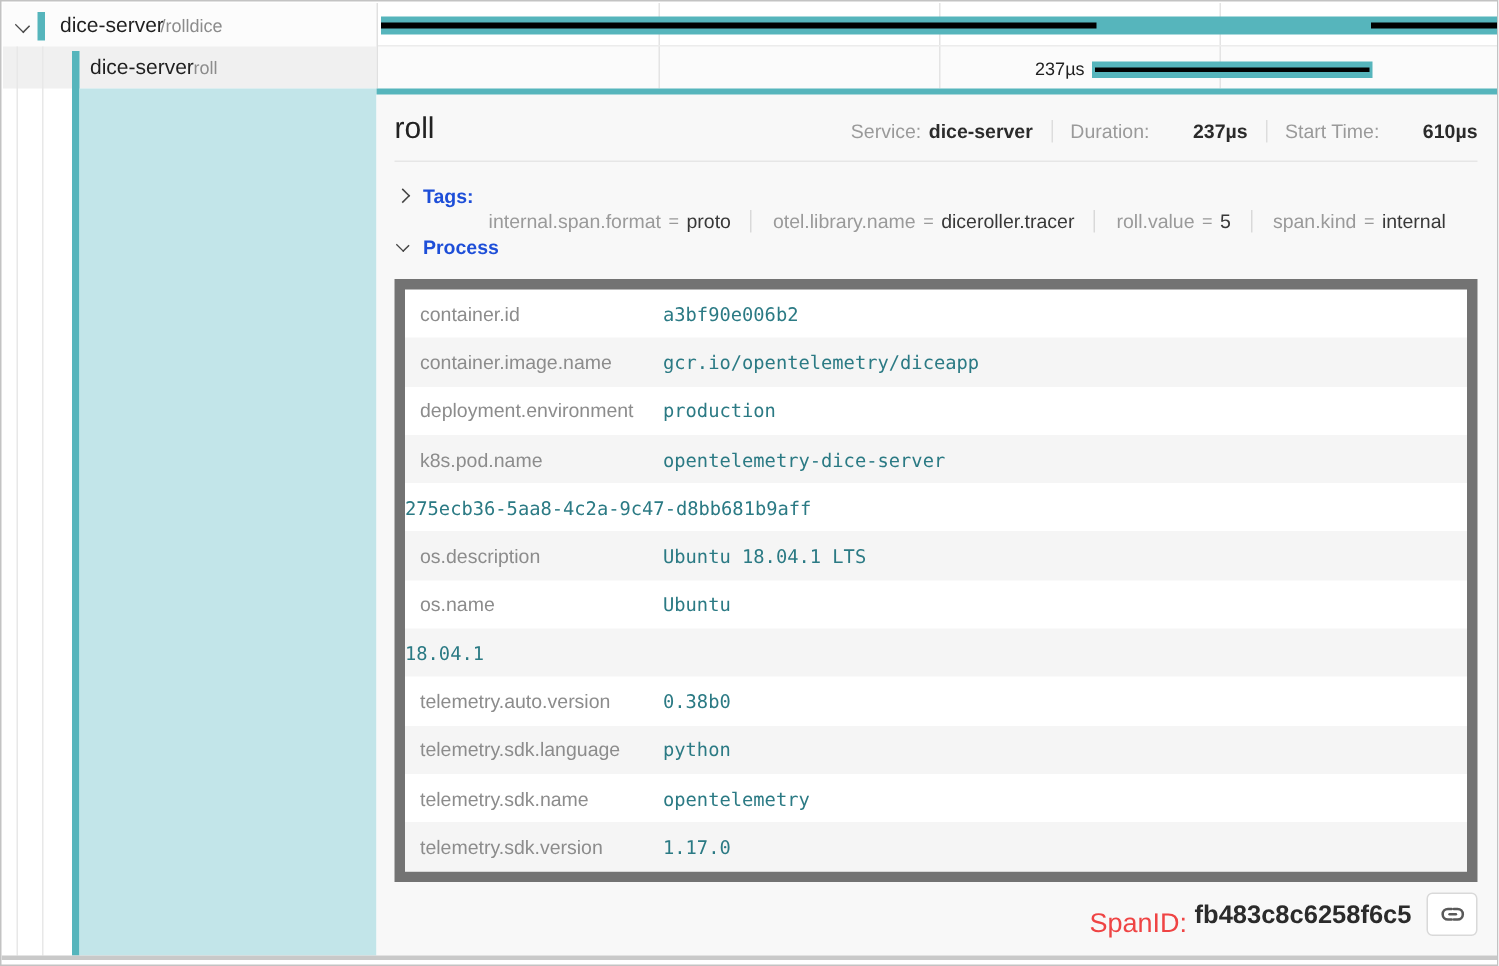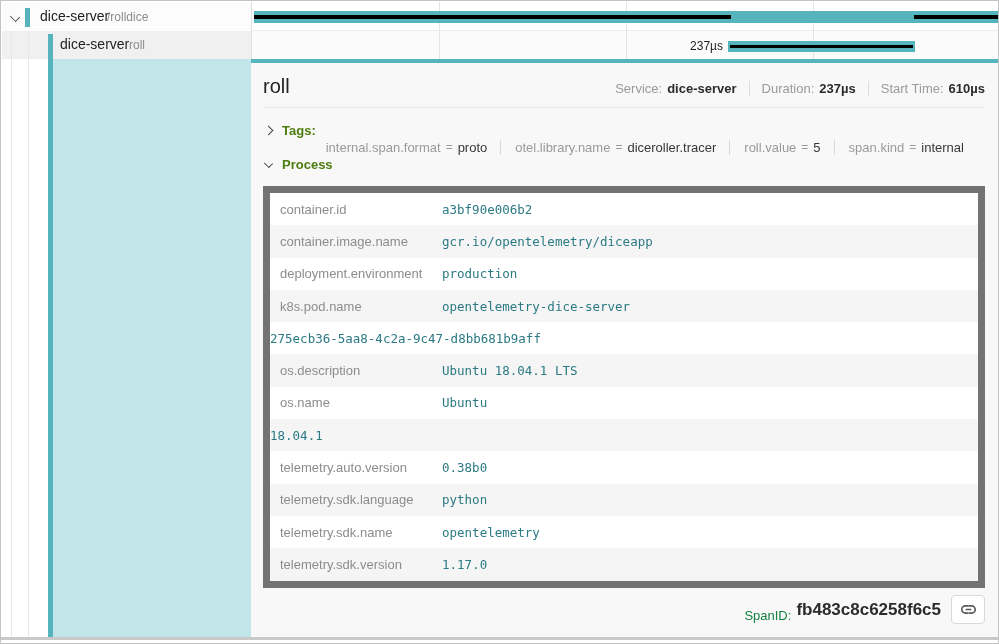--- a/index.html
+++ b/index.html
@@ -48,49 +48,49 @@
   .child-duration { position:absolute; right:276px; top:37px; font-size:12px; color:#1f1f1f; }
 
   
   .detail-card { position:absolute; left:250px; top:58px; width:748px; height:578px;
     background:#f8f8f8; border-top:4px solid #56b5bc; padding:0 14px 0 12px; overflow:hidden; }
 
   .title-row { display:flex; align-items:baseline; margin-top:12px; }
   .span-title { font-size:20px; font-weight:500; color:#222; }
   .meta { margin-left:auto; display:flex; align-items:flex-start; font-size:13px; }
   .meta-item { display:flex; align-items:baseline; }
-  .meta-item + .meta-item { border-left:1px solid #ddd; margin-left:12px; padding-left:12px; }
+  .meta-item + .meta-item { border-left:1px solid #ddd; margin-left:12px; padding-left:12px;gap:24px; }
   .meta-label { color:#9a9a9a; margin-right:5px; }
   .meta-value { color:#2b2b2b; font-weight:700; }
 
   .divider { border-bottom:1px solid #e6e6e6; margin-top:9px; }
 
   .chev { display:inline-block; width:7px; height:7px;
     border-right:1.6px solid #444; border-bottom:1.6px solid #444; flex:none; }
   .chev-right { transform:rotate(-45deg); margin:0 10px 0 2px; }
   .chev-down  { transform:rotate(45deg) scale(1,.85); margin:0 10px 2px 2px; }
 
   .tags-row { display:flex; align-items:center; margin-top:10px; font-size:13px; height:24px; }
-  .section-label { font-weight:700; color:#4d7c0f; margin-right:10px; }
+  .section-label { font-weight:700; color:#1d4ed8; margin-right:10px; }
   .tag-item { display:flex; align-items:center; white-space:nowrap; }
   .tag-item + .tag-item { border-left:1px solid #d9d9d9; margin-left:13px; padding-left:14px; }
   .tag-key { color:#9a9a9a; }
   .tag-eq  { color:#9a9a9a; margin:0 5px; font-size:12px; }
   .tag-val { color:#383838; }
 
   .process-row { display:flex; align-items:center; margin-top:13px; font-size:13px; height:18px; }
 
   .kv-table { margin-top:13px; border:7px solid #737373; background:#fff; }
   .kv-row { display:flex; align-items:center; height:32.3px; font-size:13px; }
   .kv-row:nth-child(even) { background:#f5f5f5; }
   .kv-key { width:172px; padding-left:10px; color:#8c8c8c; flex:none; }
   .kv-val { font-family:"DejaVu Sans Mono", monospace; font-size:12.5px; color:#2b7a84; }
 
   .card-footer { display:flex; justify-content:flex-end; align-items:center; margin-top:7px; height:30px; }
-  .spanid-label { font-size:13px; color:#15803d;margin-top:12px; }
+  .spanid-label { font-size:18px; color:#ef4444;margin-top:12px; }
   .spanid-value { font-size:17px; color:#2b2b2b; font-weight:700; margin-left:5px; }
   .link-button { margin-left:10px; width:34px; height:29px; background:#fff;
     border:1px solid #d9d9d9; border-radius:4px; display:flex; align-items:center; justify-content:center; cursor:pointer; }
   .link-button svg { stroke:#595959; }
 
   .bottom-border { position:absolute; left:0; top:636px; width:999px; height:3px; background:#c9c9c9; }
 </style>
 </head>
 <body>
 

